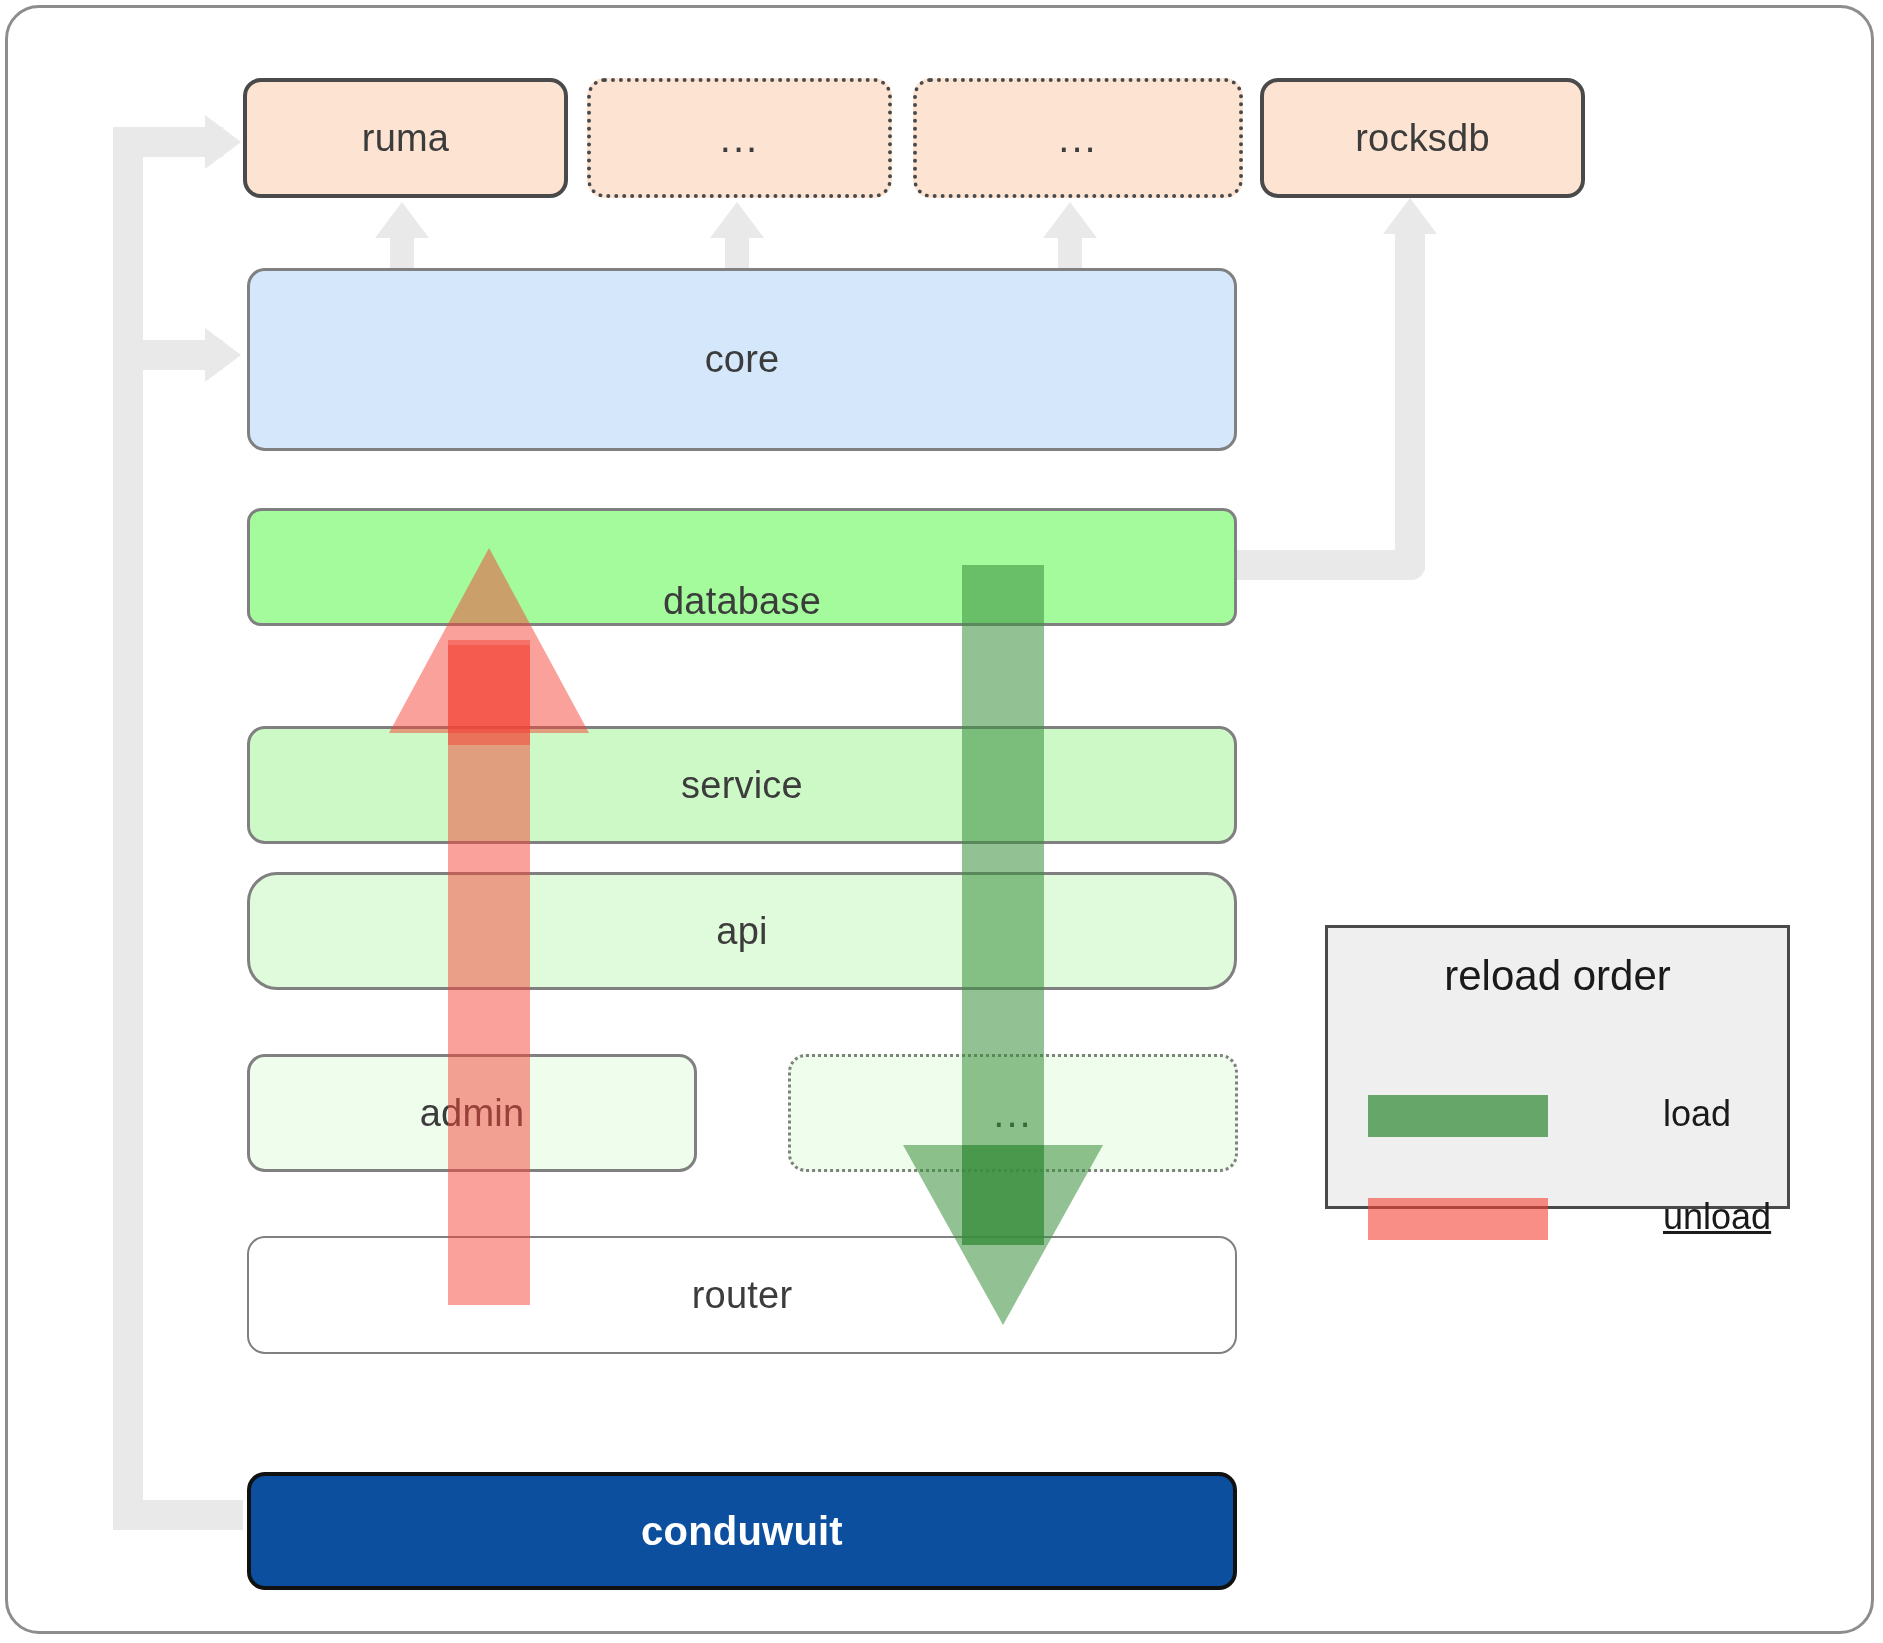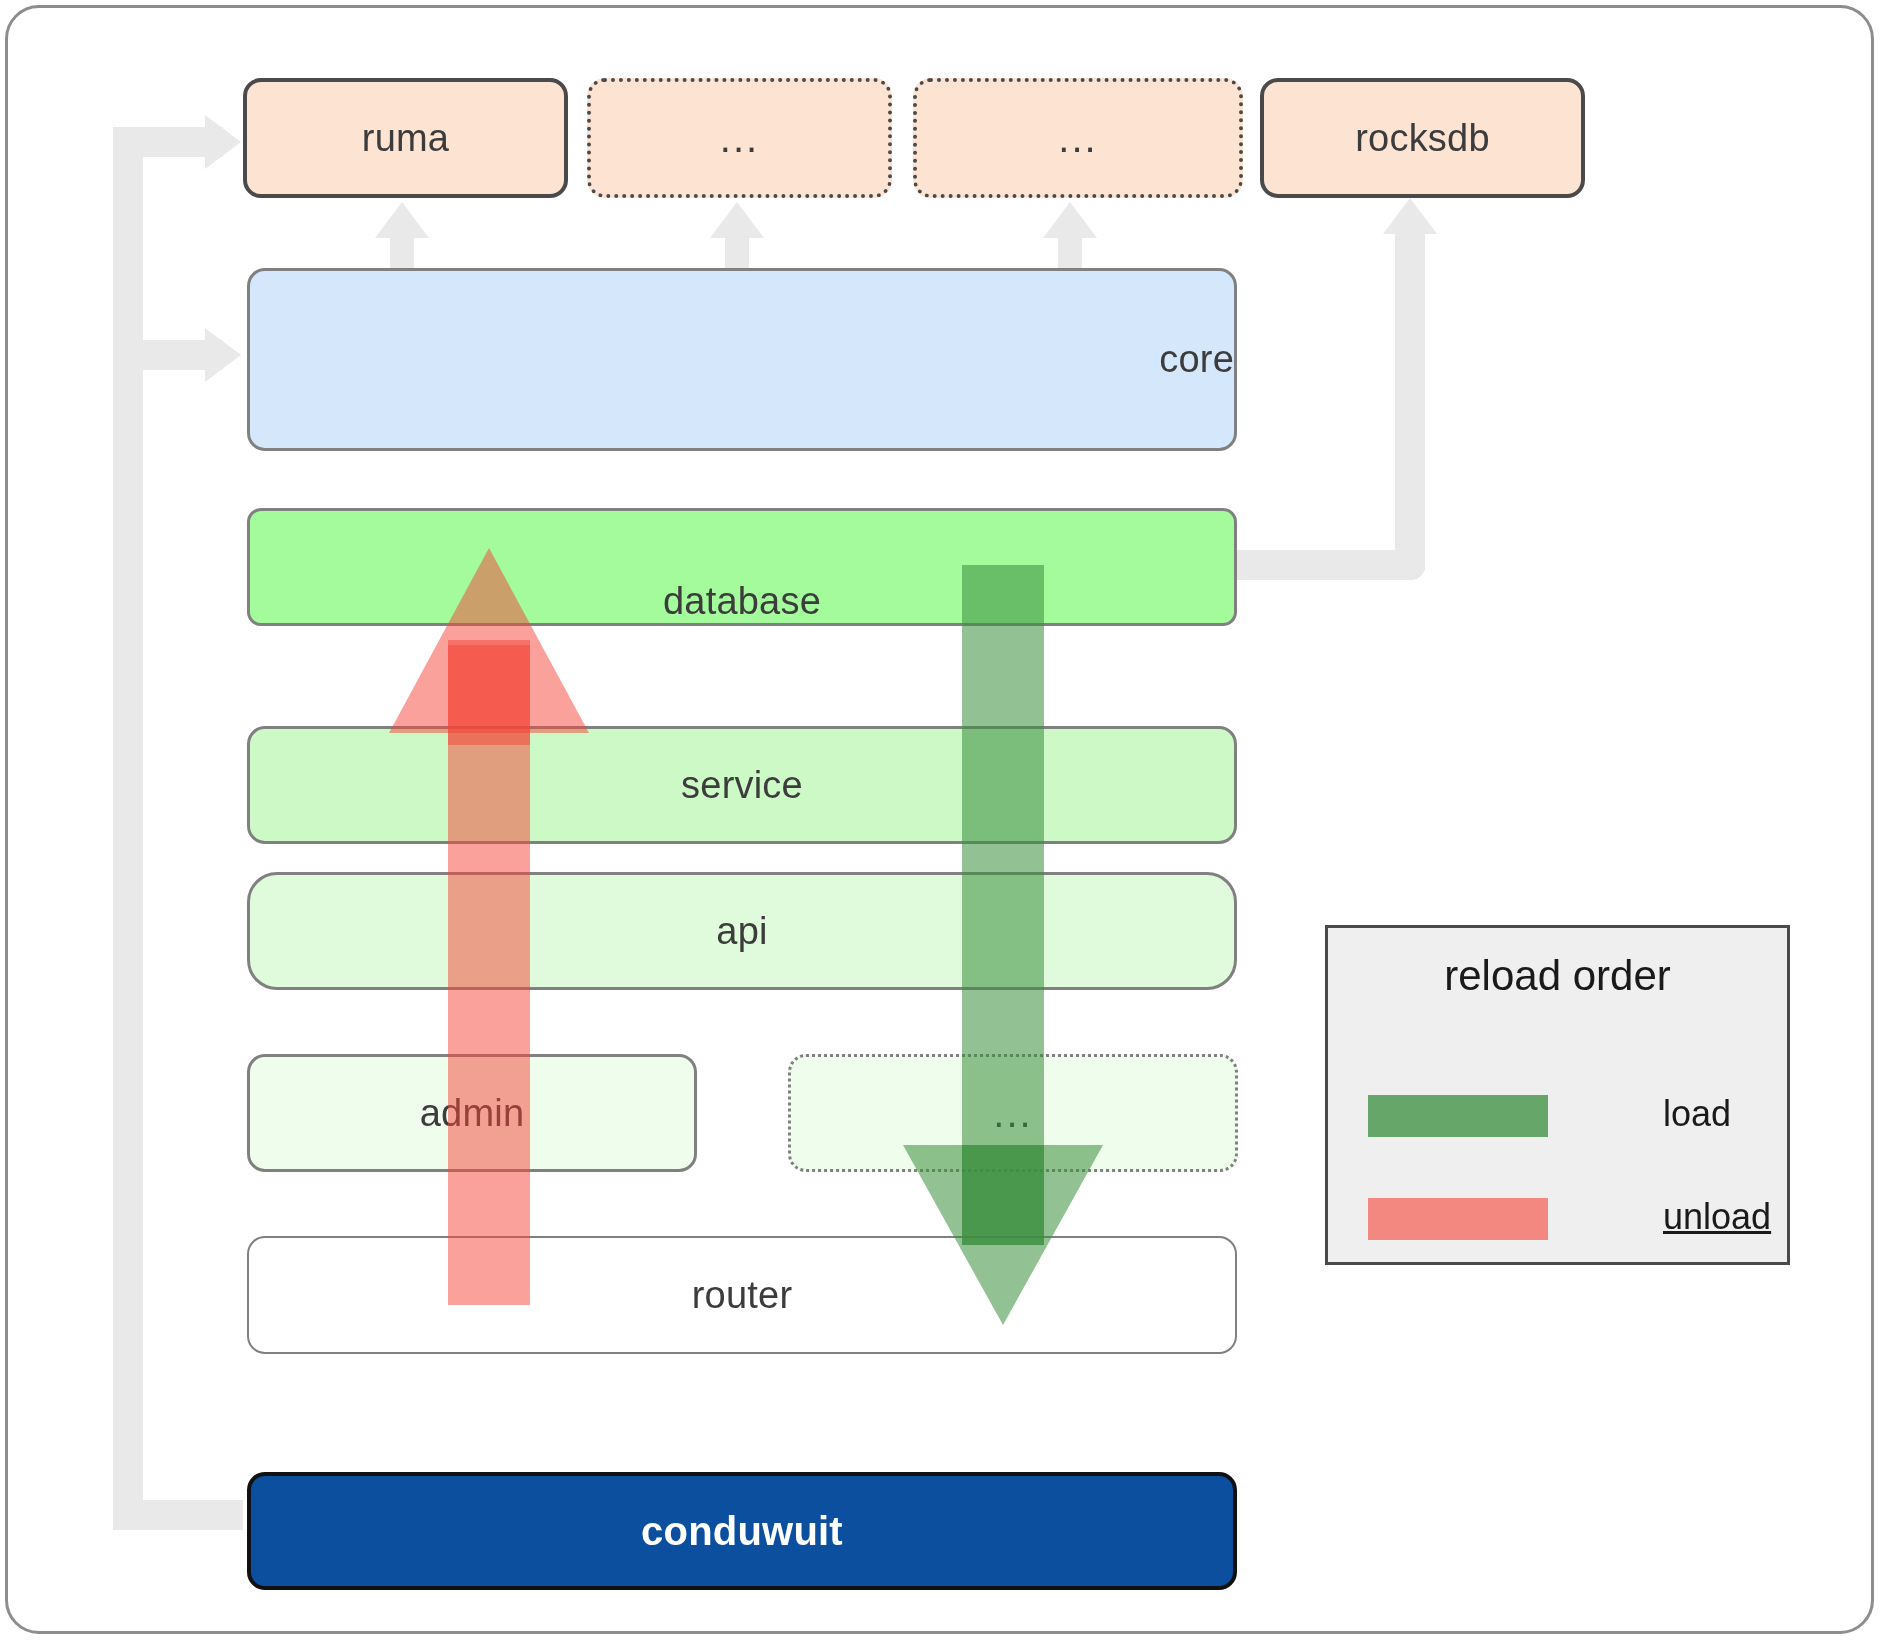--- a/index.html
+++ b/index.html
@@ -46,21 +46,20 @@
   }
   .node-dep-dotted {
     background: #fde3d2;
     border: 4px dotted #4a4a4a;
     border-radius: 18px;
   }
   .node-core {
     background: #d4e7fb;
     border: 3px solid #808080;
     border-radius: 18px;
-    justify-content: flex-end;
   }
   .node-db {
     background: #a3fb9c;
     border: 3px solid #808080;
     border-radius: 14px;
     align-items: flex-end;
   }
   .node-service {
     background: #cdf9c7;
     border: 3px solid #808080;
@@ -120,21 +119,21 @@
   
   .flow { position: absolute; z-index: 8; }
   .flow-shaft { position: absolute; z-index: 8; }
   .unload-shaft { background: rgba(244,67,54,0.50); }
   .load-shaft   { background: rgba(56,142,60,0.55); }
 
   
   .legend-box {
     position: absolute;
     left: 1325px; top: 925px;
-    width: 465px; height: 340px;
+    width: 465px; height: 284px;
     background: #efefef;
     border: 3px solid #4a4a4a;
     box-sizing: border-box;
     z-index: 6;
   }
   .legend-title {
     position: absolute;
     left: 0; top: 24px; width: 100%;
     text-align: center;
     font-size: 42px;

